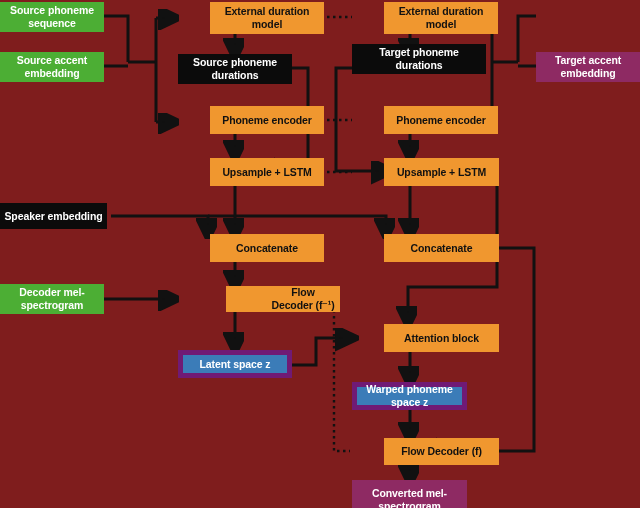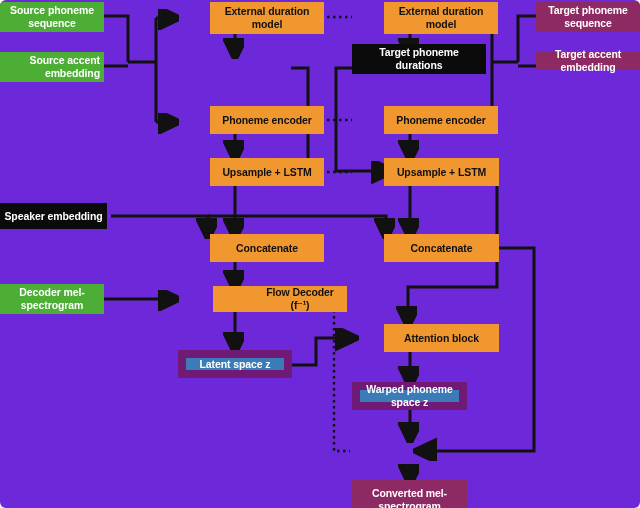--- a/index.html
+++ b/index.html
@@ -4,42 +4,41 @@
 <style>
   html,body{margin:0;padding:0;background:#ffffff;}
   body{
     font-family:"Liberation Sans","DejaVu Sans",sans-serif;
     -webkit-font-smoothing:antialiased;
   }
   #canvas{
     position:relative;
     width:640px;
     height:508px;
-    background:#6d28d9;
+    background:#7f1d1d;
     overflow:hidden;
-    border-radius:6px;
   }
   .node{
     position:absolute;
     box-sizing:border-box;
     display:flex;
     align-items:center;
     justify-content:center;
     text-align:center;
     font-size:10.5px;
     font-weight:bold;
     line-height:1.22;
     letter-spacing:-0.1px;
     padding:2px 4px;
   }
   .node.orange{background:#F0972F;color:#111111;margin-left:32px;}
   .node.green {background:#4CAE34;color:#ffffff;}
   .node.purple{background:#8E2A63;color:#ffffff;}
   .node.black {background:#0B0B0B;color:#ffffff;}
-  .node.blue  {background:#3B7CB8;color:#ffffff;border:8px solid #701a75;}
+  .node.blue  {background:#3B7CB8;color:#ffffff;border:5px solid #701a75;}
   svg.edges{
     position:absolute;
     left:0;top:0;
     width:640px;height:508px;
     pointer-events:none;
   }
   svg.edges path,svg.edges line{fill:none;stroke:#111111;stroke-width:3;}
   svg.edges .dot{stroke-width:2.4;stroke-dasharray:2.5 3.5;stroke-linecap:butt;}
 </style>
 </head>
@@ -110,53 +109,54 @@
     <path d="M467,248 H534 V451 H420" marker-end="url(#aht)"></path>
 
     <path d="M410,352 V382" marker-end="url(#ah)"></path>
     <path d="M410,410 V438" marker-end="url(#ah)"></path>
 
     <path d="M410,465 V480" marker-end="url(#ah)"></path>
   </svg>
 
   <div class="node green" style="left:0px;  top:2px;   width:104px; height:30px;">Source phoneme sequence</div>
 
-  <div class="node green" style="left:0px;  top:52px;  width:104px; height:30px;text-align:right;">Source accent embedding</div>
+  <div class="node green" style="left:0px;  top:52px;  width:104px; height:30px;">Source accent embedding</div>
 
-  <div class="node purple" style="left:536px; top:2px;  width:104px; height:30px;">Target phoneme sequence</div>
 
-  <div class="node purple" style="left:536px; top:52px; width:104px; height:18px;">Target accent embedding</div>
+  <div class="node purple" style="left:536px; top:52px; width:104px; height:30px;">Target accent embedding</div>
 
   <div class="node orange" style="left:178px; top:2px;  width:114px; height:32px;">External duration model</div>
 
   <div class="node orange" style="left:352px; top:2px;  width:114px; height:32px;">External duration model</div>
 
+  <div class="node black" style="left:178px; top:54px; width:114px; height:30px;">Source phoneme durations</div>
 
   <div class="node black" style="left:352px; top:44px; width:134px; height:30px;">Target phoneme durations</div>
 
   <div class="node orange" style="left:178px; top:106px; width:114px; height:28px;">Phoneme encoder</div>
 
   <div class="node orange" style="left:352px; top:106px; width:114px; height:28px;">Phoneme encoder</div>
 
   <div class="node orange" style="left:178px; top:158px; width:114px; height:28px;">Upsample + LSTM</div>
 
   <div class="node orange" style="left:352px; top:158px; width:115px; height:28px;">Upsample + LSTM</div>
 
   <div class="node black" style="left:0px;   top:203px; width:107px; height:26px;">Speaker embedding</div>
 
   <div class="node orange" style="left:178px; top:234px; width:114px; height:28px;">Concatenate</div>
 
   <div class="node orange" style="left:352px; top:234px; width:115px; height:28px;">Concatenate</div>
 
   <div class="node green" style="left:0px;   top:284px; width:104px; height:30px;">Decoder mel-spectrogram</div>
 
-  <div class="node orange" style="left:181px; top:286px; width:134px; height:26px;padding-left:44px;">Flow Decoder (f⁻¹)</div>
+  <div class="node orange" style="left:194px; top:286px; width:114px; height:26px;padding-left:44px;">Flow Decoder (f⁻¹)</div>
 
   <div class="node blue" style="left:178px; top:350px; width:114px; height:28px;">Latent space z</div>
 
   <div class="node orange" style="left:352px; top:324px; width:115px; height:28px;">Attention block</div>
 
   <div class="node blue" style="left:352px; top:382px; width:115px; height:28px;">Warped phoneme space z</div>
 
+  <div class="node orange" style="left:352px; top:438px; width:115px; height:27px;">Flow Decoder (f)</div>
 
   <div class="node purple" style="left:352px; top:480px; width:115px; height:40px;">Converted mel-spectrogram</div>
 
 </div>
 
 </body></html>

